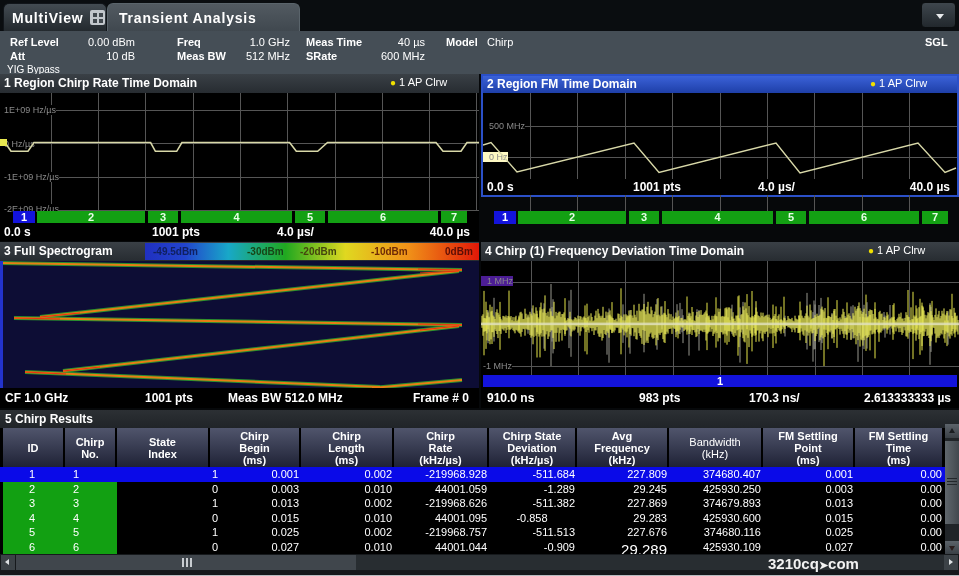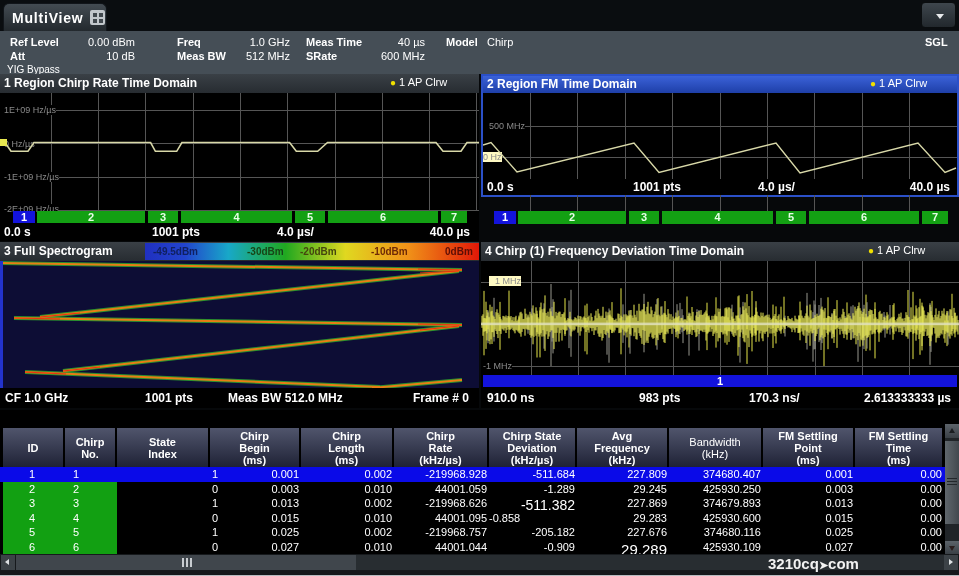--- a/index.html
+++ b/index.html
@@ -41,20 +41,23 @@
 <div class="abs" id="tabbar">
   <div class="tab" id="tab1">
       <span>MultiView</span>
     <div id="gridicon">
         <i style="left:3px;top:3px"></i>
         <i style="left:9px;top:3px"></i>
         <i style="left:3px;top:9px"></i>
         <i style="left:9px;top:9px"></i>
       </div>
   </div>
+  <div class="tab" id="tab2">
+      <span>Transient Analysis</span>
+    </div>
   <div id="ddbtn"></div>
 </div>
 
 <div class="abs" id="infobar">
   <span class="lb" style="left:10px;top:5px">Ref Level</span>
     <span class="vl" style="left:55px;top:5px;width:80px;text-align:right;display:inline-block">0.00 dBm</span>
   <span class="lb" style="left:10px;top:19px">Att</span>
     <span class="vl" style="left:55px;top:19px;width:80px;text-align:right;display:inline-block">10 dB</span>
   <span class="lb" style="left:177px;top:5px">Freq</span>
     <span class="vl" style="left:210px;top:5px;width:80px;text-align:right;display:inline-block">1.0 GHz</span>
@@ -131,21 +134,21 @@
         <line x1="284.5" y1="0" x2="284.5" y2="118"></line>
         <line x1="331.5" y1="0" x2="331.5" y2="118"></line>
         <line x1="379.5" y1="0" x2="379.5" y2="118"></line>
         <line x1="426.5" y1="0" x2="426.5" y2="118"></line>
       <line x1="0" y1="33.5" x2="474" y2="33.5"></line>
         <line x1="0" y1="64.5" x2="474" y2="64.5"></line>
         <line x1="0" y1="95.5" x2="474" y2="95.5"></line>
     </g>
   </svg>
   <div class="glab" style="left:0;top:45px;background:#000;padding-left:6px">500 MHz</div>
-  <div class="glab" style="left:0;top:76px;background:#fef9c3;">0 Hz</div>
+  <div class="glab" style="left:0;top:76px;background:#fef9c3;padding-left:6px">0 Hz</div>
   <div class="glab" style="left:0;top:107px;background:#000;padding-left:6px">-500 MHz</div>
   <svg class="abs" style="left:0;top:17px" width="474" height="118" viewBox="0 0 474 118">
     <polyline fill="none" stroke="#d8d8a8" stroke-width="1.4" points="0,52 8,49.5 34,79 151,50 176,79.5 293,50 317,80 435,50 462,79.5 473,75"></polyline>
   </svg>
   <div class="seg sb" style="left:11px;top:135px;width:22px">1</div>
   <div class="seg sg" style="left:35px;top:135px;width:108px">2</div>
   <div class="seg sg" style="left:146px;top:135px;width:30px">3</div>
   <div class="seg sg" style="left:179px;top:135px;width:111px">4</div>
   <div class="seg sg" style="left:293px;top:135px;width:30px">5</div>
   <div class="seg sg" style="left:326px;top:135px;width:110px">6</div>
@@ -239,32 +242,35 @@
         <line x1="428.5" y1="0" x2="428.5" y2="114"></line>
       <line x1="0" y1="21.5" x2="478" y2="21.5"></line>
         <line x1="0" y1="63.5" x2="478" y2="63.5"></line>
         <line x1="0" y1="105.5" x2="478" y2="105.5"></line>
     </g>
   <path d="M3 29.9L3 94.3M5 40.7L5 87.9M6 49.0L6 79.4M11 45.8L11 83.0M19 40.9L19 88.8M28 29.6L28 77.3M38 56.3L38 71.9M56 49.7L56 96.5M59 46.2L59 96.4M84 37.2L84 74.9M104 44.4L104 90.3M106 42.7L106 93.4M129 53.6L129 68.5M131 41.1L131 71.9M140 27.3L140 93.3M146 56.4L146 76.4M148 49.5L148 86.5M184 40.1L184 82.0M195 51.5L195 76.1M197 49.4L197 77.4M206 35.5L206 73.6M209 52.3L209 72.9M211 46.0L211 74.0M226 41.7L226 89.1M228 56.4L228 71.0M235 36.3L235 86.6M244 47.3L244 81.7M246 46.4L246 83.7M248 46.6L248 80.9M252 51.2L252 68.2M257 35.3L257 94.7M258 34.4L258 86.1M266 33.1L266 102.9M271 30.0L271 90.4M274 53.7L274 74.8M275 46.5L275 80.9M292 43.6L292 87.0M295 45.4L295 82.5M297 54.9L297 67.1M300 45.7L300 69.4M303 35.7L303 72.2M318 54.7L318 72.1M319 40.6L319 79.3M330 49.4L330 70.5M343 50.5L343 105.0M347 36.3L347 88.2M353 48.2L353 82.0M356 39.1L356 86.9M366 41.4L366 78.7M382 55.9L382 84.7M385 33.6L385 89.9M387 55.1L387 76.3M389 48.4L389 89.4M394 41.3L394 97.4M398 51.1L398 80.8M406 51.2L406 72.6M412 44.0L412 78.8M413 42.3L413 73.1M427 29.0L427 77.7M432 30.8L432 98.1M435 44.4L435 72.5M436 47.4L436 73.7M439 37.8L439 93.8M441 41.6L441 89.4M442 45.5L442 75.2M451 39.9L451 73.2M464 53.6L464 81.8M466 51.8L466 85.1M471 32.8L471 74.7M474 51.8L474 76.3" stroke="#e4e448" stroke-width="1" fill="none"></path>
       <path d="M7 49.5L7 82.2M8 55.7L8 70.7M13 36.8L13 80.5M47 55.3L47 72.7M51 47.4L51 73.8M63 42.3L63 87.7M70 23.0L70 105.0M71 46.1L71 80.6M72 38.2L72 92.4M88 39.5L88 87.1M89 55.6L89 74.5M90 28.8L90 95.8M126 54.5L126 93.7M128 47.5L128 101.7M142 43.4L142 81.9M149 49.2L149 92.7M163 32.8L163 91.3M176 38.1L176 88.7M181 45.3L181 68.4M196 43.2L196 73.7M199 41.9L199 73.0M201 48.2L201 71.3M202 54.2L202 82.1M208 51.4L208 94.6M216 48.3L216 70.8M218 49.0L218 89.6M225 56.4L225 68.5M251 43.7L251 73.1M259 46.4L259 101.6M262 40.9L262 73.2M304 54.7L304 75.5M326 31.9L326 88.5M332 51.1L332 100.7M333 39.5L333 88.5M334 43.5L334 88.0M338 44.0L338 81.1M340 36.9L340 89.0M341 48.8L341 82.1M351 52.0L351 77.5M364 55.0L364 72.8M370 45.4L370 78.8M372 44.2L372 77.4M377 47.1L377 100.8M379 55.9L379 74.6M383 43.8L383 88.1M386 41.2L386 87.6M403 51.0L403 69.2M404 54.5L404 76.6M409 44.0L409 73.5M449 42.2L449 103.8M450 45.8L450 90.9M467 50.3L467 83.7" stroke="#a8a89e" stroke-width="0.9" fill="none"></path>
       <path d="M1 54.8L1 66.8M2 53.3L2 74.8M3 57.1L3 70.7M4 57.1L4 70.3M5 57.6L5 70.0M6 54.7L6 72.3M7 51.4L7 68.2M8 56.4L8 80.0M9 43.7L9 83.2M10 50.5L10 78.4M11 49.8L11 71.1M12 54.5L12 71.2M13 55.7L13 75.9M14 58.0L14 68.4M15 51.2L15 70.0M16 48.3L16 73.0M17 51.8L17 77.1M18 53.6L18 70.0M19 56.0L19 70.0M20 57.8L20 72.9M21 59.3L21 67.7M22 54.9L22 68.5M23 55.2L23 69.6M24 56.2L24 67.3M25 54.5L25 72.0M26 56.7L26 68.9M27 55.0L27 66.1M28 55.3L28 68.4M29 56.4L29 68.9M30 55.0L30 68.1M31 59.2L31 66.7M32 56.1L32 69.1M33 60.2L33 70.3M34 56.2L34 72.3M35 54.8L35 68.8M36 59.9L36 69.4M37 58.6L37 70.6M38 54.6L38 69.4M39 51.5L39 72.6M40 50.8L40 75.7M41 52.5L41 70.9M42 58.1L42 67.8M43 57.9L43 68.1M44 47.7L44 74.7M45 52.7L45 67.7M46 56.6L46 68.6M47 53.6L47 68.5M48 56.4L48 69.0M49 50.8L49 74.1M50 52.7L50 76.7M51 54.5L51 75.1M52 44.4L52 83.3M53 51.8L53 75.8M54 53.2L54 66.5M55 46.3L55 74.8M56 52.8L56 71.2M57 56.3L57 72.9M58 57.7L58 75.6M59 49.5L59 73.6M60 41.6L60 72.1M61 48.2L61 75.6M62 51.5L62 69.2M63 47.6L63 75.4M64 34.4L64 89.9M65 51.9L65 73.4M66 54.7L66 70.2M67 50.7L67 78.0M68 55.7L68 75.5M69 47.5L69 71.1M70 50.4L70 69.4M71 54.8L71 69.3M72 55.3L72 76.9M73 40.8L73 88.1M74 57.3L74 71.9M75 50.9L75 80.8M76 54.6L76 71.8M77 51.9L77 66.7M78 50.7L78 80.6M79 50.7L79 72.2M80 56.1L80 69.1M81 53.0L81 79.6M82 53.1L82 68.3M83 51.4L83 69.0M84 56.8L84 73.0M85 59.9L85 69.6M86 58.7L86 69.3M87 57.0L87 65.5M88 58.0L88 66.5M89 50.8L89 67.7M90 58.3L90 75.4M91 58.6L91 70.5M92 59.7L92 68.6M93 58.3L93 69.7M94 56.2L94 68.5M95 57.0L95 65.3M96 58.4L96 65.6M97 54.6L97 71.7M98 58.1L98 66.1M99 55.0L99 74.7M100 55.6L100 70.3M101 58.6L101 66.4M102 56.5L102 66.0M103 55.4L103 67.5M104 56.7L104 66.6M105 57.1L105 71.0M106 59.5L106 65.9M107 56.1L107 69.1M108 54.6L108 71.7M109 59.6L109 66.7M110 52.3L110 67.2M111 56.0L111 70.2M112 60.2L112 67.0M113 59.4L113 74.0M114 54.6L114 69.3M115 49.7L115 69.4M116 57.1L116 66.0M117 47.9L117 72.6M118 52.5L118 75.5M119 54.8L119 76.0M120 56.6L120 72.5M121 54.7L121 79.6M122 45.8L122 77.0M123 57.0L123 69.0M124 56.9L124 73.0M125 50.6L125 74.1M126 59.3L126 70.4M127 51.3L127 71.9M128 54.3L128 76.7M129 49.4L129 67.6M130 55.4L130 68.9M131 56.7L131 72.1M132 57.2L132 70.2M133 58.8L133 71.5M134 59.1L134 69.4M135 57.7L135 66.5M136 60.3L136 66.7M137 52.5L137 66.7M138 52.9L138 72.1M139 57.2L139 71.8M140 54.6L140 71.4M141 55.8L141 67.3M142 59.3L142 68.7M143 53.4L143 74.4M144 59.4L144 70.4M145 53.3L145 71.7M146 54.5L146 70.6M147 54.6L147 67.6M148 55.2L148 66.3M149 53.8L149 73.0M150 49.0L150 74.7M151 54.5L151 66.9M152 56.8L152 67.2M153 43.7L153 75.2M154 53.8L154 71.4M155 56.3L155 78.1M156 49.7L156 78.6M157 59.9L157 66.8M158 42.8L158 72.2M159 49.7L159 74.9M160 50.4L160 76.8M161 48.6L161 82.9M162 48.4L162 69.1M163 43.0L163 83.9M164 50.3L164 69.9M165 53.3L165 81.7M166 45.8L166 79.6M167 40.8L167 82.0M168 52.4L168 75.8M169 53.2L169 72.7M170 45.7L170 71.5M171 49.3L171 76.4M172 56.2L172 77.8M173 53.0L173 77.1M174 50.6L174 73.9M175 43.3L175 84.4M176 54.2L176 76.7M177 37.1L177 79.1M178 53.7L178 72.3M179 55.2L179 73.9M180 45.6L180 71.9M181 54.1L181 71.3M182 53.4L182 78.1M183 51.8L183 81.2M184 52.4L184 73.0M185 53.8L185 73.3M186 56.2L186 70.7M187 48.1L187 72.6M188 52.6L188 68.0M189 58.4L189 67.8M190 53.2L190 67.5M191 59.1L191 72.9M192 55.5L192 66.5M193 57.8L193 67.5M194 57.2L194 67.9M195 55.7L195 71.1M196 57.1L196 69.7M197 56.0L197 70.3M198 54.9L198 72.7M199 59.6L199 68.8M200 57.1L200 65.7M201 56.8L201 66.7M202 59.6L202 66.4M203 58.5L203 70.0M204 58.3L204 68.8M205 58.6L205 68.3M206 59.9L206 70.5M207 55.0L207 68.7M208 52.6L208 73.0M209 57.2L209 70.6M210 55.2L210 65.7M211 58.9L211 68.7M212 50.9L212 69.1M213 59.3L213 69.1M214 60.0L214 71.4M215 54.5L215 76.1M216 51.0L216 75.3M217 56.0L217 68.0M218 50.1L218 73.1M219 53.6L219 69.8M220 49.1L220 69.2M221 53.9L221 70.2M222 53.8L222 71.1M223 52.6L223 68.7M224 51.2L224 71.1M225 49.5L225 79.5M226 52.6L226 72.7M227 55.1L227 72.3M228 54.5L228 70.3M229 58.8L229 66.3M230 59.2L230 70.7M231 54.8L231 68.1M232 58.4L232 75.0M233 54.9L233 72.8M234 53.4L234 71.4M235 54.9L235 69.6M236 55.3L236 72.1M237 47.4L237 80.4M238 50.8L238 76.8M239 47.7L239 77.2M240 55.5L240 71.0M241 55.4L241 71.4M242 54.9L242 73.5M243 56.0L243 72.6M244 55.3L244 69.6M245 46.6L245 72.8M246 48.3L246 74.6M247 56.3L247 70.3M248 46.4L248 69.9M249 59.2L249 70.4M250 47.5L250 70.4M251 55.5L251 71.3M252 57.8L252 74.7M253 57.5L253 76.0M254 60.0L254 72.1M255 54.5L255 74.6M256 54.8L256 69.4M257 54.3L257 68.8M258 57.0L258 68.1M259 58.1L259 75.8M260 53.7L260 71.4M261 53.1L261 68.6M262 45.3L262 77.2M263 49.1L263 80.5M264 41.4L264 81.4M265 47.4L265 74.3M266 52.2L266 68.2M267 54.2L267 76.8M268 45.1L268 86.1M269 56.1L269 69.5M270 56.9L270 72.5M271 55.3L271 75.9M272 55.1L272 74.6M273 56.4L273 67.0M274 53.9L274 72.3M275 40.2L275 73.8M276 50.7L276 69.6M277 54.3L277 69.3M278 55.0L278 80.6M279 56.4L279 72.4M280 51.5L280 69.8M281 54.9L281 77.4M282 51.7L282 80.2M283 56.1L283 71.4M284 54.7L284 72.9M285 54.5L285 70.9M286 53.7L286 70.2M287 56.2L287 76.2M288 53.6L288 66.8M289 56.8L289 72.5M290 59.0L290 67.9M291 57.9L291 72.5M292 56.7L292 67.1M293 55.0L293 71.9M294 53.1L294 75.2M295 58.0L295 69.6M296 58.5L296 70.9M297 59.8L297 66.9M298 53.3L298 69.3M299 58.8L299 70.3M300 58.2L300 72.7M301 58.8L301 68.2M302 60.1L302 65.4M303 56.6L303 66.4M304 57.3L304 68.0M305 60.4L305 64.9M306 59.0L306 65.0M307 55.0L307 66.5M308 57.4L308 66.0M309 58.0L309 67.1M310 58.4L310 67.7M311 56.9L311 71.1M312 59.6L312 66.8M313 60.4L313 68.7M314 54.7L314 71.4M315 57.6L315 67.2M316 58.4L316 67.0M317 58.6L317 72.0M318 54.4L318 71.5M319 57.3L319 71.4M320 49.3L320 67.4M321 54.7L321 70.5M322 56.7L322 73.6M323 57.3L323 74.8M324 54.9L324 69.4M325 52.4L325 82.0M326 44.6L326 70.6M327 54.7L327 74.6M328 56.4L328 71.8M329 43.5L329 84.8M330 58.7L330 67.6M331 57.9L331 72.4M332 57.2L332 72.1M333 57.0L333 68.9M334 54.2L334 80.1M335 55.8L335 75.1M336 52.7L336 72.9M337 54.9L337 68.1M338 54.8L338 66.6M339 53.6L339 79.3M340 47.7L340 76.3M341 45.6L341 74.2M342 48.7L342 77.4M343 57.2L343 68.5M344 47.1L344 75.9M345 56.8L345 68.8M346 57.1L346 72.1M347 55.1L347 73.6M348 55.0L348 70.3M349 55.8L349 71.4M350 56.1L350 69.5M351 53.3L351 77.3M352 59.0L352 72.8M353 50.0L353 76.0M354 48.0L354 68.4M355 54.7L355 68.3M356 58.8L356 66.9M357 57.2L357 66.4M358 60.1L358 68.0M359 56.4L359 73.6M360 58.3L360 67.8M361 53.4L361 70.2M362 47.8L362 72.8M363 50.9L363 77.1M364 57.1L364 70.1M365 56.6L365 73.6M366 56.6L366 73.6M367 53.7L367 67.8M368 52.3L368 71.8M369 54.9L369 69.3M370 57.5L370 78.8M371 58.7L371 68.0M372 52.2L372 71.3M373 54.6L373 77.2M374 45.7L374 74.1M375 49.7L375 83.3M376 47.8L376 75.1M377 45.0L377 79.1M378 41.4L378 72.1M379 47.2L379 85.6M380 49.7L380 78.5M381 52.9L381 79.3M382 51.1L382 76.7M383 47.7L383 79.2M384 56.4L384 75.2M385 52.8L385 74.2M386 56.4L386 77.0M387 56.2L387 75.7M388 50.0L388 73.9M389 53.9L389 69.7M390 49.0L390 69.4M391 49.3L391 73.4M392 53.0L392 72.8M393 57.7L393 71.4M394 47.9L394 72.7M395 56.4L395 68.9M396 58.2L396 68.3M397 57.8L397 71.2M398 59.5L398 72.5M399 49.8L399 71.2M400 53.1L400 71.6M401 52.5L401 69.7M402 59.0L402 67.6M403 55.9L403 67.3M404 56.6L404 67.6M405 59.7L405 66.7M406 55.1L406 68.5M407 53.6L407 68.6M408 59.3L408 66.9M409 57.8L409 65.6M410 57.2L410 65.3M411 55.9L411 67.6M412 57.1L412 71.4M413 55.8L413 65.6M414 59.1L414 66.3M415 60.5L415 70.4M416 57.9L416 65.6M417 56.5L417 67.4M418 52.8L418 71.2M419 55.8L419 67.2M420 51.6L420 71.0M421 57.6L421 73.9M422 57.5L422 71.9M423 60.1L423 65.8M424 56.9L424 69.4M425 51.2L425 75.3M426 54.0L426 75.7M427 55.6L427 69.3M428 56.1L428 71.8M429 59.1L429 70.5M430 46.3L430 71.1M431 58.2L431 68.2M432 58.2L432 72.8M433 54.5L433 72.2M434 55.9L434 69.4M435 54.6L435 79.7M436 57.8L436 67.5M437 56.8L437 69.2M438 46.2L438 78.1M439 55.9L439 72.9M440 54.9L440 71.2M441 44.6L441 85.0M442 46.6L442 69.7M443 49.5L443 75.0M444 53.8L444 70.6M445 57.3L445 67.9M446 54.3L446 75.0M447 51.1L447 74.2M448 52.2L448 77.0M449 43.8L449 85.1M450 50.1L450 80.2M451 54.1L451 74.5M452 56.3L452 66.4M453 59.0L453 67.0M454 53.9L454 72.6M455 47.4L455 81.5M456 56.1L456 77.1M457 53.5L457 75.6M458 49.9L458 77.0M459 57.3L459 74.5M460 54.9L460 72.3M461 49.8L461 73.4M462 52.6L462 69.2M463 47.4L463 77.5M464 59.5L464 72.9M465 54.6L465 70.3M466 50.0L466 71.6M467 59.4L467 71.6M468 54.5L468 75.4M469 48.2L469 77.6M470 48.6L470 73.2M471 55.0L471 70.0M472 57.1L472 68.1M473 46.9L473 72.6M474 51.7L474 71.4M475 55.4L475 68.6M476 54.6L476 70.6M477 59.0L477 73.5" stroke="#ecec58" stroke-width="1" fill="none"></path>
       <rect x="0" y="61.6" width="478" height="2.6" fill="#e0e0c0" opacity="0.8"></rect>
     </svg>
-  <div class="glab" style="left:8px;top:34px;background:#fef9c3;padding-left:6px">1 MHz</div>
+  <div class="glab" style="left:0;top:34px;background:#4c1d95;padding-left:6px">1 MHz</div>
   <div class="glab" style="left:0;top:119px;background:#000;padding-left:2px">-1 MHz</div>
   <div class="seg sb" style="left:2px;top:133px;right:2px;height:12px;line-height:12px">1</div>
   <div class="pfoot" style="height:20px">
     <span class="abs" style="left:6px;top:3px">910.0 ns</span>
     <span class="abs" style="left:158px;top:3px">983 pts</span>
     <span class="abs" style="left:268px;top:3px">170.3 ns/</span>
     <span class="abs" style="right:8px;top:3px">2.613333333 µs</span>
   </div>
 </div>
 
 <div class="abs" id="tbl" style="left:0;top:410px;width:959px;height:144px;background:#000">
+  <div class="abs" style="left:0;top:0;width:959px;height:18px;background:linear-gradient(#2c3034,#202428)">
+    <span class="w b" style="position:absolute;left:5px;top:2px;font-size:12px">5 Chirp Results</span>
+  </div>
   <div class="abs" id="thead" style="left:0;top:18px;width:959px;height:39px">
       <div style="position:absolute;left:3px;top:0;width:60px;height:39px;background:linear-gradient(#50556c,#1f2236);color:#fff;font-weight:bold;font-size:11px;text-align:center;line-height:12px;display:flex;align-items:center;justify-content:center">
         <div>ID</div>
       </div>
       <div style="position:absolute;left:65px;top:0;width:50px;height:39px;background:linear-gradient(#50556c,#1f2236);color:#fff;font-weight:bold;font-size:11px;text-align:center;line-height:12px;display:flex;align-items:center;justify-content:center">
         <div>Chirp<br>No.</div>
       </div>
       <div style="position:absolute;left:117px;top:0;width:91px;height:39px;background:linear-gradient(#50556c,#1f2236);color:#fff;font-weight:bold;font-size:11px;text-align:center;line-height:12px;display:flex;align-items:center;justify-content:center">
         <div>State<br>Index</div>
       </div>
@@ -324,51 +330,51 @@
       </div>
       <div style="position:absolute;left:0;top:29px;width:959px;height:15px;background:transparent">
         <span style="position:absolute;left:3px;top:0;width:62px;height:15px;background:#12a012"></span>
         <span style="position:absolute;left:65px;top:0;width:52px;height:15px;background:#12a012"></span>
         <span style="position:absolute;left:3px;top:1px;width:32px;color:#fff;font-size:11px;text-align:right;display:inline-block">3</span>
         <span style="position:absolute;left:65px;top:1px;width:14px;color:#fff;font-size:11px;text-align:right;display:inline-block">3</span>
         <span style="position:absolute;left:117px;top:1px;width:101px;color:#fff;font-size:11px;text-align:right;display:inline-block">1</span>
         <span style="position:absolute;left:210px;top:1px;width:89px;color:#fff;font-size:11px;text-align:right;display:inline-block">0.013</span>
         <span style="position:absolute;left:301px;top:1px;width:91px;color:#fff;font-size:11px;text-align:right;display:inline-block">0.002</span>
         <span style="position:absolute;left:394px;top:1px;width:93px;color:#fff;font-size:11px;text-align:right;display:inline-block">-219968.626</span>
-        <span style="position:absolute;left:505px;top:1px;width:86px;color:#fff;font-size:14px;text-align:center;display:inline-block">-511.382</span>
+        <span style="position:absolute;left:489px;top:1px;width:86px;color:#fff;font-size:11px;text-align:right;display:inline-block">-511.382</span>
         <span style="position:absolute;left:577px;top:1px;width:90px;color:#fff;font-size:11px;text-align:right;display:inline-block">227.869</span>
         <span style="position:absolute;left:669px;top:1px;width:92px;color:#fff;font-size:11px;text-align:right;display:inline-block">374679.893</span>
         <span style="position:absolute;left:763px;top:1px;width:90px;color:#fff;font-size:11px;text-align:right;display:inline-block">0.013</span>
         <span style="position:absolute;left:855px;top:1px;width:87px;color:#fff;font-size:11px;text-align:right;display:inline-block">0.00</span>
       </div>
       <div style="position:absolute;left:0;top:43.5px;width:959px;height:15px;background:transparent">
         <span style="position:absolute;left:3px;top:0;width:62px;height:15px;background:#12a012"></span>
         <span style="position:absolute;left:65px;top:0;width:52px;height:15px;background:#12a012"></span>
         <span style="position:absolute;left:3px;top:1px;width:32px;color:#fff;font-size:11px;text-align:right;display:inline-block">4</span>
         <span style="position:absolute;left:65px;top:1px;width:14px;color:#fff;font-size:11px;text-align:right;display:inline-block">4</span>
         <span style="position:absolute;left:117px;top:1px;width:101px;color:#fff;font-size:11px;text-align:right;display:inline-block">0</span>
         <span style="position:absolute;left:210px;top:1px;width:89px;color:#fff;font-size:11px;text-align:right;display:inline-block">0.015</span>
         <span style="position:absolute;left:301px;top:1px;width:91px;color:#fff;font-size:11px;text-align:right;display:inline-block">0.010</span>
         <span style="position:absolute;left:394px;top:1px;width:93px;color:#fff;font-size:11px;text-align:right;display:inline-block">44001.095</span>
-        <span style="position:absolute;left:489px;top:1px;width:86px;color:#fff;font-size:11px;text-align:left;display:inline-block">-0.858</span>
+        <span style="position:absolute;left:489px;top:1px;width:86px;color:#fff;font-size:11px;text-align:center;display:inline-block">-0.858</span>
         <span style="position:absolute;left:577px;top:1px;width:90px;color:#fff;font-size:11px;text-align:right;display:inline-block">29.283</span>
         <span style="position:absolute;left:669px;top:1px;width:92px;color:#fff;font-size:11px;text-align:right;display:inline-block">425930.600</span>
         <span style="position:absolute;left:763px;top:1px;width:90px;color:#fff;font-size:11px;text-align:right;display:inline-block">0.015</span>
         <span style="position:absolute;left:855px;top:1px;width:87px;color:#fff;font-size:11px;text-align:right;display:inline-block">0.00</span>
       </div>
       <div style="position:absolute;left:0;top:58px;width:959px;height:15px;background:transparent">
         <span style="position:absolute;left:3px;top:0;width:62px;height:15px;background:#12a012"></span>
         <span style="position:absolute;left:65px;top:0;width:52px;height:15px;background:#12a012"></span>
         <span style="position:absolute;left:3px;top:1px;width:32px;color:#fff;font-size:11px;text-align:right;display:inline-block">5</span>
         <span style="position:absolute;left:65px;top:1px;width:14px;color:#fff;font-size:11px;text-align:right;display:inline-block">5</span>
         <span style="position:absolute;left:117px;top:1px;width:101px;color:#fff;font-size:11px;text-align:right;display:inline-block">1</span>
         <span style="position:absolute;left:210px;top:1px;width:89px;color:#fff;font-size:11px;text-align:right;display:inline-block">0.025</span>
         <span style="position:absolute;left:301px;top:1px;width:91px;color:#fff;font-size:11px;text-align:right;display:inline-block">0.002</span>
         <span style="position:absolute;left:394px;top:1px;width:93px;color:#fff;font-size:11px;text-align:right;display:inline-block">-219968.757</span>
-        <span style="position:absolute;left:489px;top:1px;width:86px;color:#fff;font-size:11px;text-align:right;display:inline-block">-205.182</span>
+        <span style="position:absolute;left:489px;top:1px;width:86px;color:#fff;font-size:11px;text-align:right;display:inline-block">-511.513</span>
         <span style="position:absolute;left:577px;top:1px;width:90px;color:#fff;font-size:11px;text-align:right;display:inline-block">227.676</span>
         <span style="position:absolute;left:669px;top:1px;width:92px;color:#fff;font-size:11px;text-align:right;display:inline-block">374680.116</span>
         <span style="position:absolute;left:763px;top:1px;width:90px;color:#fff;font-size:11px;text-align:right;display:inline-block">0.025</span>
         <span style="position:absolute;left:855px;top:1px;width:87px;color:#fff;font-size:11px;text-align:right;display:inline-block">0.00</span>
       </div>
       <div style="position:absolute;left:0;top:72.5px;width:959px;height:15px;background:transparent">
         <span style="position:absolute;left:3px;top:0;width:62px;height:15px;background:#12a012"></span>
         <span style="position:absolute;left:65px;top:0;width:52px;height:15px;background:#12a012"></span>
         <span style="position:absolute;left:3px;top:1px;width:32px;color:#fff;font-size:11px;text-align:right;display:inline-block">6</span>
         <span style="position:absolute;left:65px;top:1px;width:14px;color:#fff;font-size:11px;text-align:right;display:inline-block">6</span>

